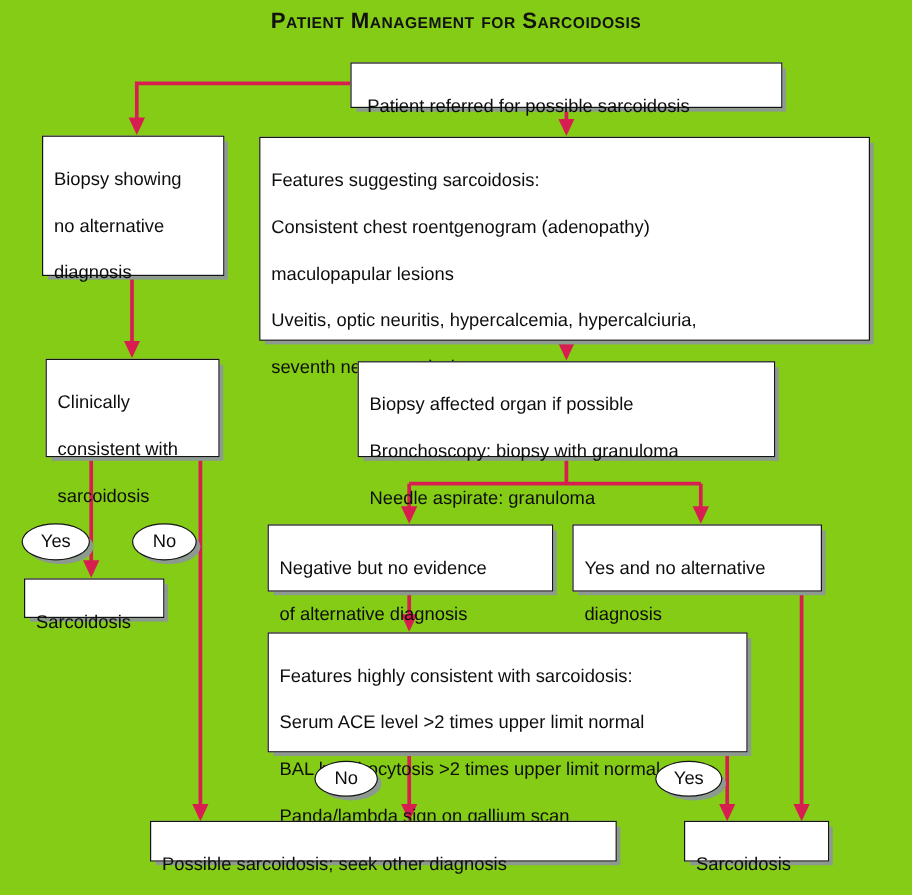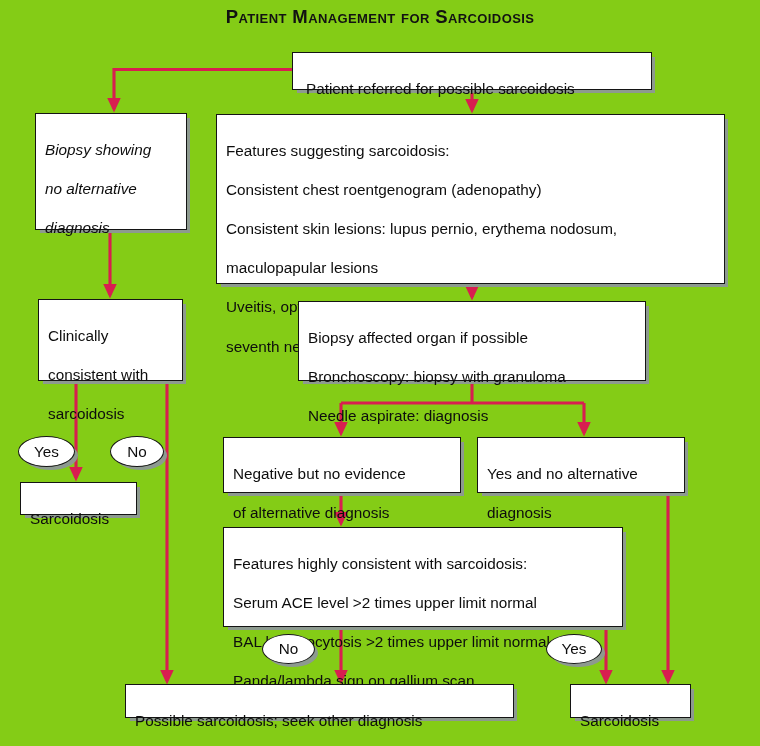--- a/index.html
+++ b/index.html
@@ -110,45 +110,44 @@
       <path d="M 606 627 L 606 681" marker-end="url(#arrow)"></path>
 
       <path d="M 668 493 L 668 681" marker-end="url(#arrow)"></path>
     </g>
   </svg>
 
   <div class="node" style="left:292px; top:52px; width:360px; height:38px;padding-left:13px;">
     <span class="line">Patient referred for possible sarcoidosis</span>
   </div>
 
-  <div class="node" style="left:35px; top:113px; width:152px; height:117px;font-style:italic;">
+  <div class="node" style="left:35px; top:113px; width:152px; height:117px;">
     <span class="line">Biopsy showing</span>
     <span class="line">no alternative</span>
     <span class="line">diagnosis</span>
   </div>
 
   <div class="node" style="left:216px; top:114px; width:509px; height:170px;">
     <span class="line">Features suggesting sarcoidosis:</span>
     <span class="line">Consistent chest roentgenogram (adenopathy)</span>
-    <span class="line">Consistent skin lesions: lupus pernio, erythema nodosum,</span>
     <span class="line">maculopapular lesions</span>
     <span class="line">Uveitis, optic neuritis, hypercalcemia, hypercalciuria,</span>
     <span class="line">seventh nerve paralysis</span>
   </div>
 
   <div class="node" style="left:38px; top:299px; width:145px; height:82px;">
     <span class="line">Clinically</span>
     <span class="line">consistent with</span>
     <span class="line">sarcoidosis</span>
   </div>
 
   <div class="node" style="left:298px; top:301px; width:348px; height:80px;">
     <span class="line">Biopsy affected organ if possible</span>
     <span class="line">Bronchoscopy: biopsy with granuloma</span>
-    <span class="line">Needle aspirate: diagnosis</span>
+    <span class="line">Needle aspirate: granuloma</span>
   </div>
 
   <div class="pill" style="left:18px; top:436px; width:57px; height:31px;">
     <span>Yes</span>
   </div>
   <div class="pill" style="left:110px; top:436px; width:54px; height:31px;">
     <span>No</span>
   </div>
 
   <div class="node" style="left:20px; top:482px; width:117px; height:33px;">

